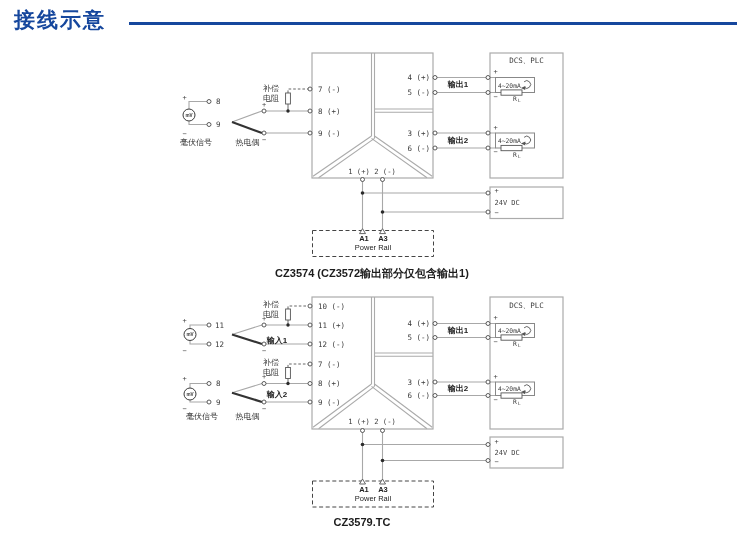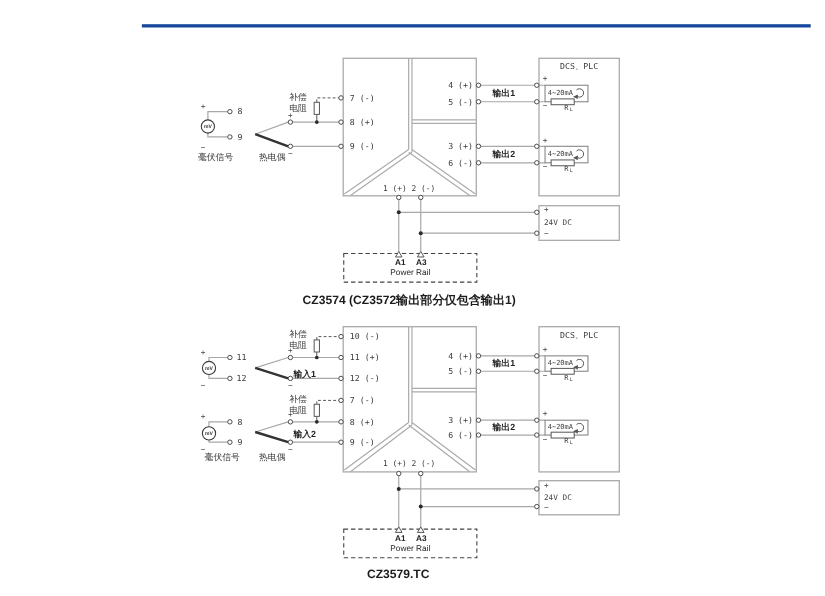--- a/index.html
+++ b/index.html
@@ -36,20 +36,21 @@
   .tri {fill:#fff;stroke:#555;stroke-width:0.9;}
   .arr {fill:none;stroke:#555;stroke-width:0.9;}
   .arrh{fill:#555;stroke:none;}
   .mvc {fill:#fff;stroke:#3a3a3a;stroke-width:1;}
 </style>
 </head>
 <body>
 
 <div class="stage">
 
+  <div class="hdr-title">接线示意</div>
   <div class="hdr-rule"></div>
 
   <svg class="d1" width="750" height="248" viewBox="0 40 750 248">
 
     <rect class="box" x="312" y="53" width="121" height="125"></rect>
     <rect class="box" x="490" y="53" width="73" height="125"></rect>
     <rect class="box" x="490" y="187" width="73" height="31.5"></rect>
 
     <path class="bar" d="
       M371.5,53 V136 M374.5,53 V138.2

